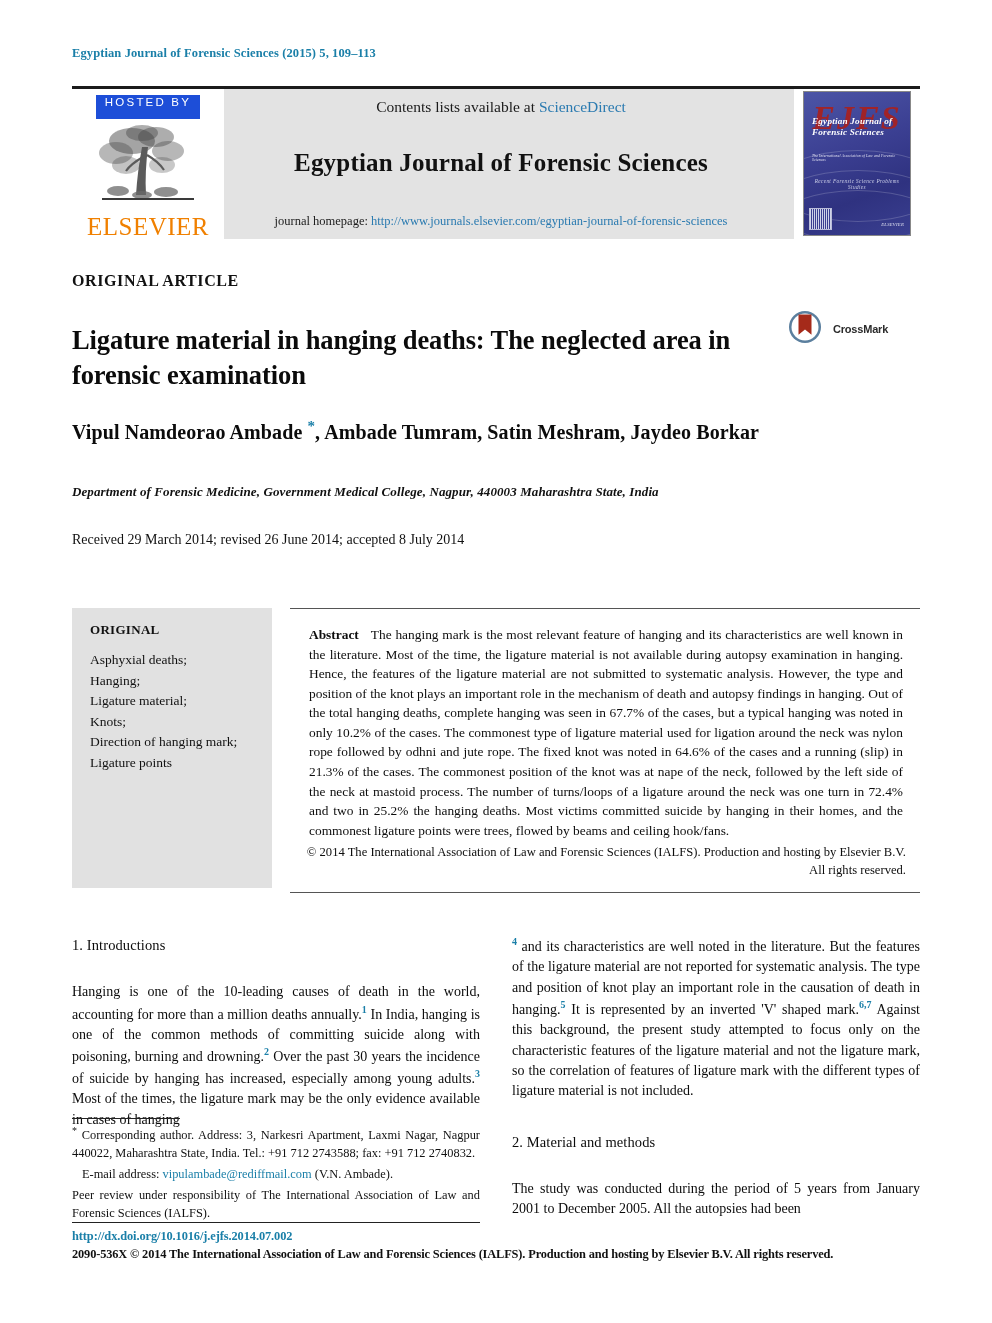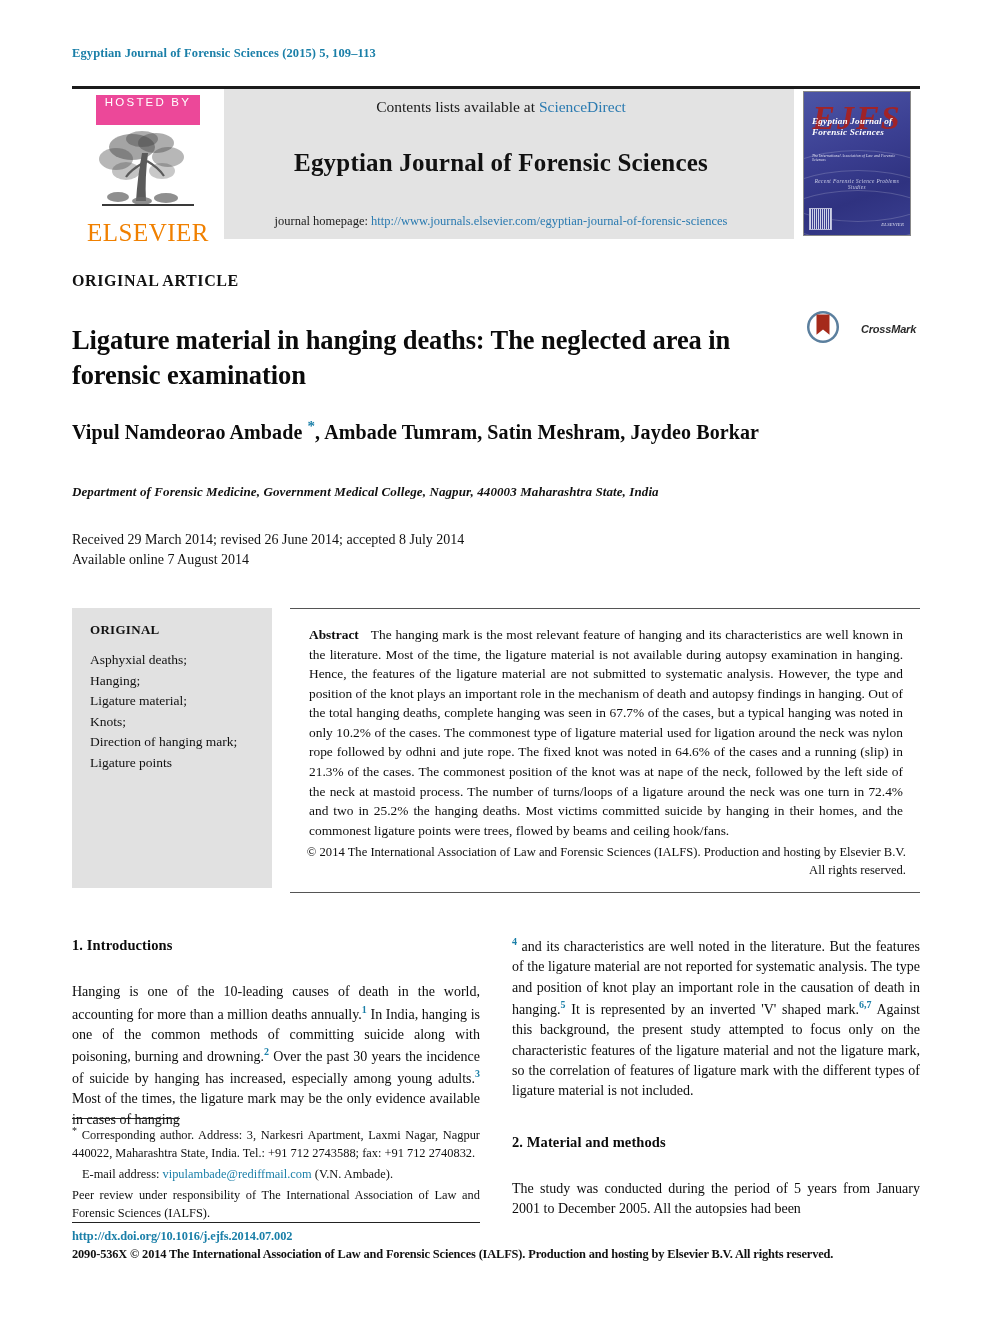--- a/index.html
+++ b/index.html
@@ -51,26 +51,26 @@
     flex: none;
     position: relative;
     background: #fff;
     display: flex;
     flex-direction: column;
     align-items: center;
     padding-top: 4px;
     box-sizing: border-box;
   }
   .hosted-by {
-    background: #ec4899;
+    background: #1d4ed8;
     color: #ffffff;
     font-family: "Liberation Sans", sans-serif;
     font-size: 11.5px;
     letter-spacing: 2.2px;
-    padding: 2px 9px 16px 9px;
+    padding: 2px 9px 10px 9px;
     line-height: 1;
     margin-top: 2px;
   }
   .tree {
     margin-top: 4px;
   }
   .elsevier-word {
     font-family: "Liberation Serif", serif;
     font-size: 25px;
     color: #f08000;
@@ -219,26 +219,25 @@
     top: 305px;
     width: 730px;
     font-size: 26.5px;
     font-weight: bold;
     line-height: 1.32;
     color: #0b0b0b;
     letter-spacing: -.1px;
   }
   .crossmark {
     position: absolute;
-    left: 806px;
+    left: 788px;
     top: 310px;
     display: flex;
     align-items: center;
-    gap: 21px;
-    font-style: italic;
+    gap: 11px;
   }
   .cm-label {
     font-family: "Liberation Sans", sans-serif;
     font-size: 11px;
     font-weight: bold;
     color: #2b2b2b;
     letter-spacing: -.2px;
   }
   .authors {
     position: absolute;
@@ -342,21 +341,21 @@
     width: 408px;
     font-size: 14px;
     line-height: 1.46;
     text-align: justify;
     color: #0b0b0b;
   }
   .col-left { left: 72px; }
   .col-right { left: 512px; }
   .sec-head {
     font-size: 14.5px;
-    font-weight: bold;
+    font-weight: normal;
     margin: 0 0 26px 0;
     letter-spacing: .1px;
   }
   .sec-head.second { margin-top: 30px; }
   .body-p { margin: 0 0 12px 0; }
   sup.ref {
     color: #1a7fa8;
     font-weight: bold;
     font-size: 10px;
   }
@@ -484,21 +483,20 @@
   </div>
 
   <div class="authors">
     <span>Vipul Namdeorao Ambade </span><span class="star">*</span><span>, Ambade Tumram, Satin Meshram, Jaydeo Borkar</span>
   </div>
 
   <div class="affil">Department of Forensic Medicine, Government Medical College, Nagpur, 440003 Maharashtra State, India</div>
 
   <div class="dates">
     <div>Received 29 March 2014; revised 26 June 2014; accepted 8 July 2014</div>
-    <div>Available online 7 August 2014</div>
   </div>
 
   <div class="abs-rule-top"></div>
 
   <div class="keywords-box">
     <div class="kw-title">ORIGINAL</div>
     <div class="kw-list" style="white-space:pre-line">Asphyxial deaths;
 Hanging;
 Ligature material;
 Knots;

